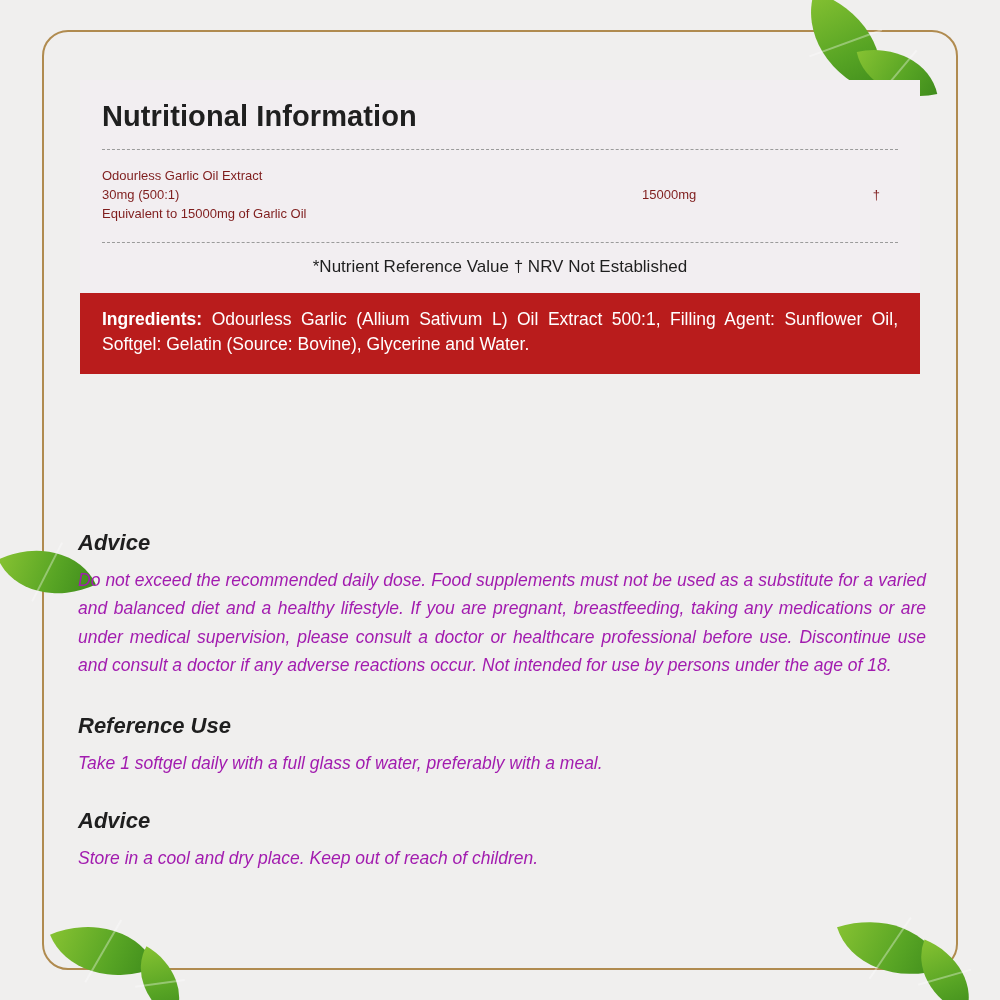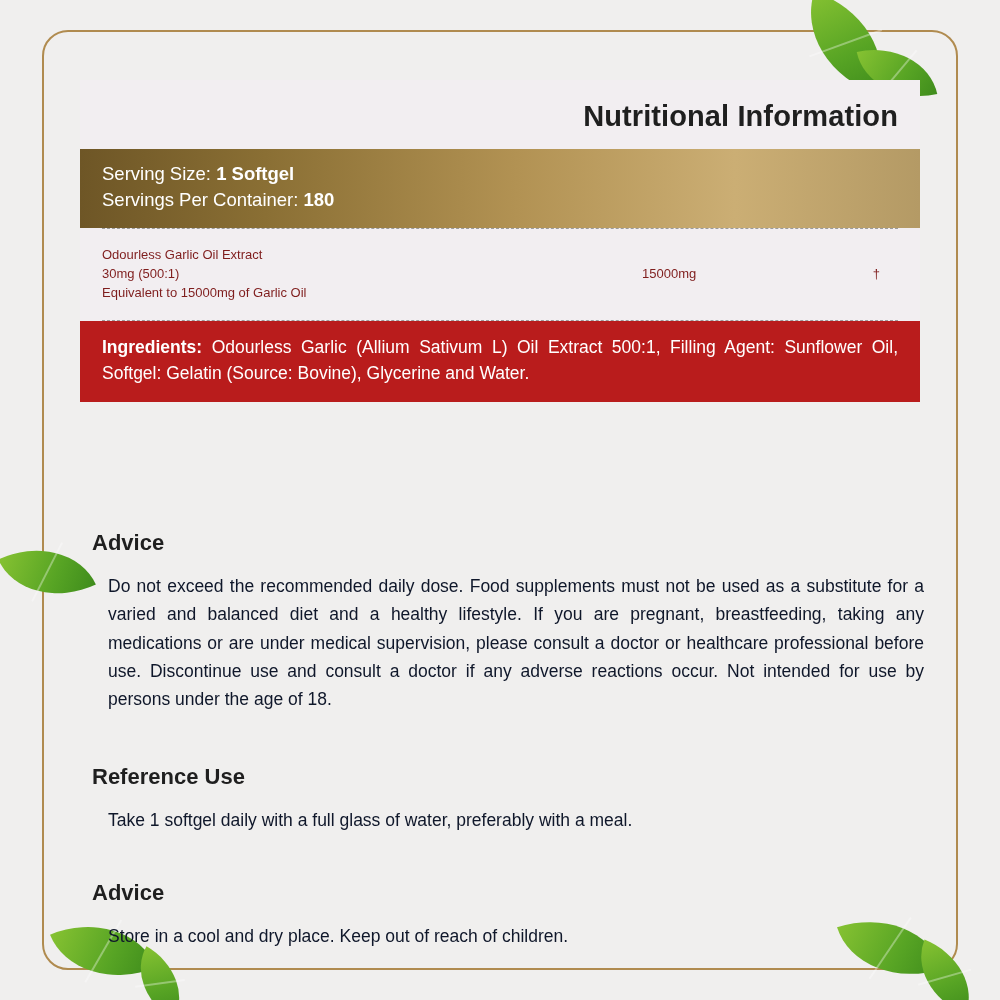--- a/index.html
+++ b/index.html
@@ -64,21 +64,20 @@
     z-index: 6;
     background: #f2eef1;
     box-sizing: border-box;
   }
   .panel-title {
     font-size: 29px;
     font-weight: bold;
     color: #1f1f1f;
     padding: 20px 22px 16px 22px;
     letter-spacing: 0.1px;
-    text-align: right;
   }
   .serving-band {
     background: linear-gradient(90deg, #6e5626 0%, #8a6f34 22%, #b29253 52%, #cbae74 78%, #b49a65 100%);
     color: #ffffff;
     padding: 12px 22px 14px 22px;
     font-size: 18.5px;
     line-height: 1.42;
   }
   .serving-band b { font-weight: bold; }
 
@@ -118,37 +117,38 @@
     padding: 14px 22px 16px 22px;
     font-size: 17.5px;
     line-height: 1.46;
     text-align: justify;
   }
   .ingredients b { font-weight: bold; }
 
   
   .sections {
     position: absolute;
-    left: 92px;
+    left: 78px;
     top: 530px;
     width: 848px;
     z-index: 6;
+    font-style: italic;
   }
   .sec-head {
     font-size: 22px;
     font-weight: bold;
     color: #1f1f1f;
     margin: 0 0 10px 0;
   }
   .sec-body {
     font-size: 17.5px;
     line-height: 1.62;
-    color: #0f172a;
+    color: #a21caf;
     text-align: justify;
-    margin: 16px;
+    margin: 0;
   }
   .sec-gap { height: 34px; }
   .sec-gap-sm { height: 30px; }
 </style>
 </head>
 <body>
 
 <div class="leaf leaf-tr"></div>
 <div class="leaf leaf-tr2"></div>
 <div class="leaf leaf-ml"></div>
@@ -156,44 +156,35 @@
 <div class="leaf leaf-bl2"></div>
 <div class="leaf leaf-br"></div>
 <div class="leaf leaf-br2"></div>
 
 <div class="frame"></div>
 
 <div class="panel">
 
   <div class="panel-title">Nutritional Information</div>
 
-  <div class="serving-band">
-    <div>
-      <span>Serving Size:</span>
-      <b>1 Softgel</b>
-    </div>
-    <div>
-      <span>Servings Per Container:</span>
-      <b>180</b>
-    </div>
-  </div>
 
 
   <div class="dashed"></div>
 
   <div class="nutrient-row">
     <span class="nutrient-name" style="white-space: pre-line;">Odourless Garlic Oil Extract
 30mg (500:1)
 Equivalent to 15000mg of Garlic Oil</span>
     <span class="nutrient-amt">15000mg</span>
     <span class="nutrient-nrv">†</span>
   </div>
 
   <div class="dashed"></div>
 
+  <div class="footnote">*Nutrient Reference Value † NRV Not Established</div>
 
   <div class="ingredients">
     <b>Ingredients:</b>
     <span>Odourless Garlic (Allium Sativum L) Oil Extract 500:1, Filling Agent: Sunflower Oil, Softgel: Gelatin (Source: Bovine), Glycerine and Water.</span>
   </div>
 </div>
 
 <div class="sections">
   <h2 class="sec-head">Advice</h2>
   <p class="sec-body">Do not exceed the recommended daily dose. Food supplements must not be used as a substitute for a varied and balanced diet and a healthy lifestyle. If you are pregnant, breastfeeding, taking any medications or are under medical supervision, please consult a doctor or healthcare professional before use. Discontinue use and consult a doctor if any adverse reactions occur. Not intended for use by persons under the age of 18.</p>

